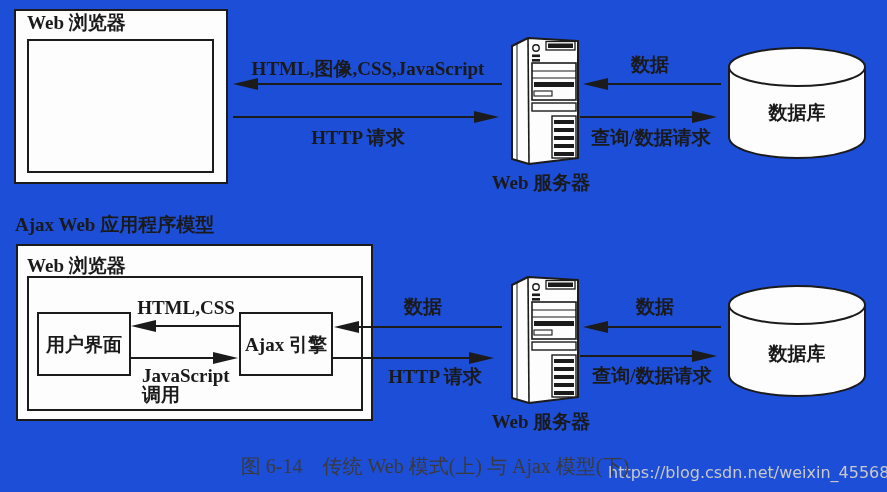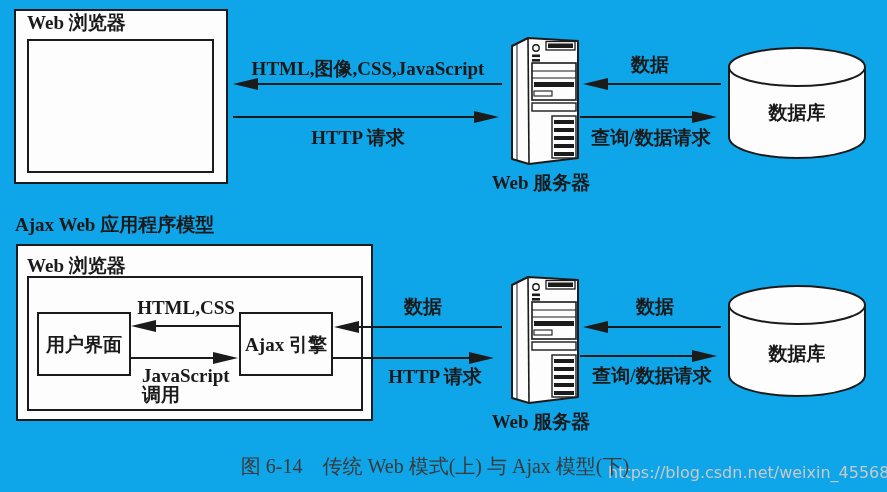--- a/index.html
+++ b/index.html
@@ -1,19 +1,19 @@
 <!DOCTYPE html>
 <html><head>
 <meta charset="utf-8">
 <style>
   html,body { margin:0; padding:0; background:#ffffff; }
   .stage {
     position:relative;
     width:887px; height:492px;
-    background:#0ea5e9;
+    background:#1d4ed8;
     font-family:"Liberation Serif","DejaVu Serif",serif;
     overflow:hidden;
   }
   svg { display:block; }
   .lbl {
     font-family:"Liberation Serif","DejaVu Serif",serif;
     font-weight:700;
     font-size:19px;
     fill:#1a1a1a;
   }

